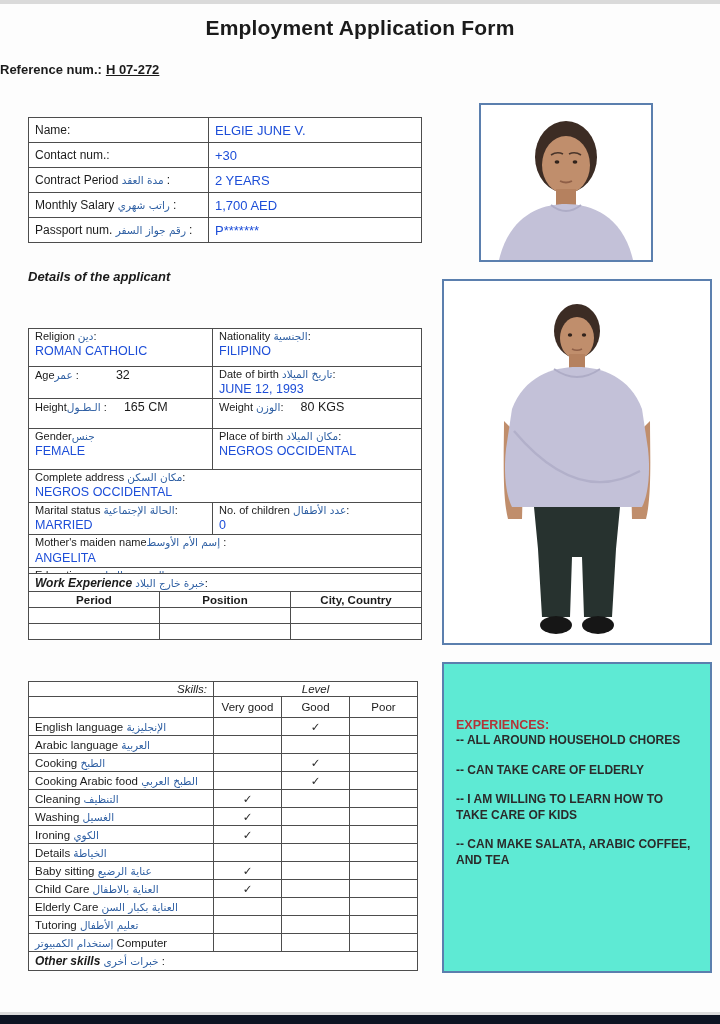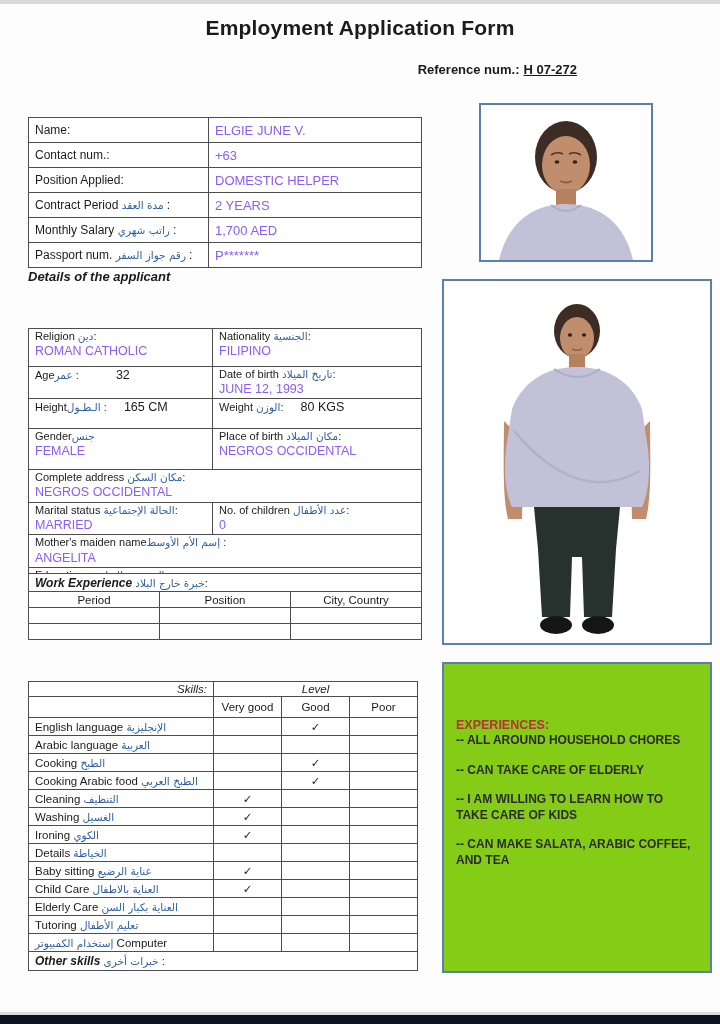--- a/index.html
+++ b/index.html
@@ -9,21 +9,21 @@
     background:#fdfdfd; color:#1b1b1b;
     font-family:"Liberation Sans", sans-serif;
   }
   .top-strip { position:absolute; left:0; top:0; width:720px; height:4px; background:#dadada; }
   .page-title {
     position:absolute; left:0; top:16px; width:720px; margin:0;
     text-align:center; font-size:21px; font-weight:bold; letter-spacing:.2px;
   }
   .ref-line {
     position:absolute; left:0; top:62px; width:577px;
-    text-align:right; font-size:13px; font-weight:bold;
+    text-align:left; font-size:13px; font-weight:bold;
   }
   .ref-val { text-decoration:underline; margin-left:4px; }
 
   table { border-collapse:collapse; position:absolute; table-layout:fixed; background:#fff; }
   td,th { border:1px solid #4d4d4d; padding:1px 6px; vertical-align:top; font-weight:normal; }
 
   .ar { color:#2e5fa3; font-family:"DejaVu Sans", sans-serif; font-size:10.5px; }
   .colon { margin-left:3px; }
 
   
@@ -34,30 +34,30 @@
 
   
   #details-heading {
     position:absolute; left:28px; top:269px;
     font-size:13px; font-weight:bold; font-style:italic;
   }
   #details-table { left:28px; top:292px; width:394px;margin-top:36px; }
   #details-table td { font-size:11px; line-height:1.2; }
   #details-table .c1 { width:184px; }
   .lab { font-size:11px; }
-  .val { font-size:12.5px; color:#8b5cf6; margin-top:1px; }
+  .val { font-size:12.5px; color:#1d4ed8; margin-top:1px; }
   .inline-val { margin-left:34px; font-size:12.5px; }
   .inline-val.short { margin-left:14px; }
 
   
   #workexp-table { left:28px; top:573px; width:394px; }
   #workexp-table td, #workexp-table th { font-size:11.5px; text-align:center; vertical-align:middle; }
   #workexp-table .wx-title { text-align:left; height:18px; }
   .wx-title-en { font-size:12px; font-weight:bold; font-style:italic; }
-  #workexp-table th { height:16px; font-weight:normal; }
+  #workexp-table th { height:16px; font-weight:bold; }
   #workexp-table td.data { height:16px; font-size:13px; }
 
   
   #skills-table { left:28px; top:681px; width:390px; }
   #skills-table td { font-size:11.5px; vertical-align:middle; }
   #skills-table .sk-name { width:185px; }
   #skills-table .col-vg { width:70px; text-align:center; }
   #skills-table .col-good { width:65px; text-align:center; }
   #skills-table .col-poor { width:70px; text-align:center; }
   .sk-head, .level-head { font-style:italic; height:15px; text-align:right; }
@@ -69,21 +69,21 @@
   .other-skills-en { font-weight:bold; font-style:italic; font-size:12px; }
 
   
   .photo-box { position:absolute; border:2px solid #5b7fae; background:#fff; }
   #headshot-box { left:479px; top:103px; width:174px; height:159px; }
   #fullbody-box { left:442px; top:279px; width:270px; height:366px; }
 
   
   #experiences-box {
     position:absolute; left:442px; top:662px; width:270px; height:311px;
-    border:2px solid #5b7fae; background:#84cc16; padding:10px 12px;
+    border:2px solid #5b7fae; background:#5eead4; padding:10px 12px;
   }
   .exp-title { color:#b33437; font-weight:bold; font-size:12.5px; margin-top:44px; }
   .exp-item { font-size:12px; font-weight:600; color:#2b2b2b; line-height:1.3; margin-top:14px; }
   .exp-item.first { margin-top:1px; }
 
   
   .footer-gap { position:absolute; left:0; bottom:9px; width:720px; height:3px; background:#dcdcdc; }
   .footer-bar { position:absolute; left:0; bottom:0; width:720px; height:9px; background:#0d1322; }
 </style>
 </head>
@@ -98,25 +98,21 @@
 </div>
 
 <table id="top-table">
   <tbody>
       <tr>
     <td class="lbl"><span>Name:</span></td>
     <td class="val">ELGIE JUNE V.</td>
   </tr>
   <tr>
     <td class="lbl"><span>Contact num.:</span></td>
-    <td class="val">+63</td>
-  </tr>
-  <tr>
-    <td class="lbl"><span>Position Applied:</span></td>
-    <td class="val">DOMESTIC HELPER</td>
+    <td class="val">+30</td>
   </tr>
   <tr>
     <td class="lbl"><span>Contract Period</span> <span class="ar" dir="rtl">مدة العقد</span><span class="colon">:</span></td>
     <td class="val">2 YEARS</td>
   </tr>
   <tr>
     <td class="lbl"><span>Monthly Salary</span> <span class="ar" dir="rtl">راتب شهري</span><span class="colon">:</span></td>
     <td class="val">1,700 AED</td>
   </tr>
   <tr>

